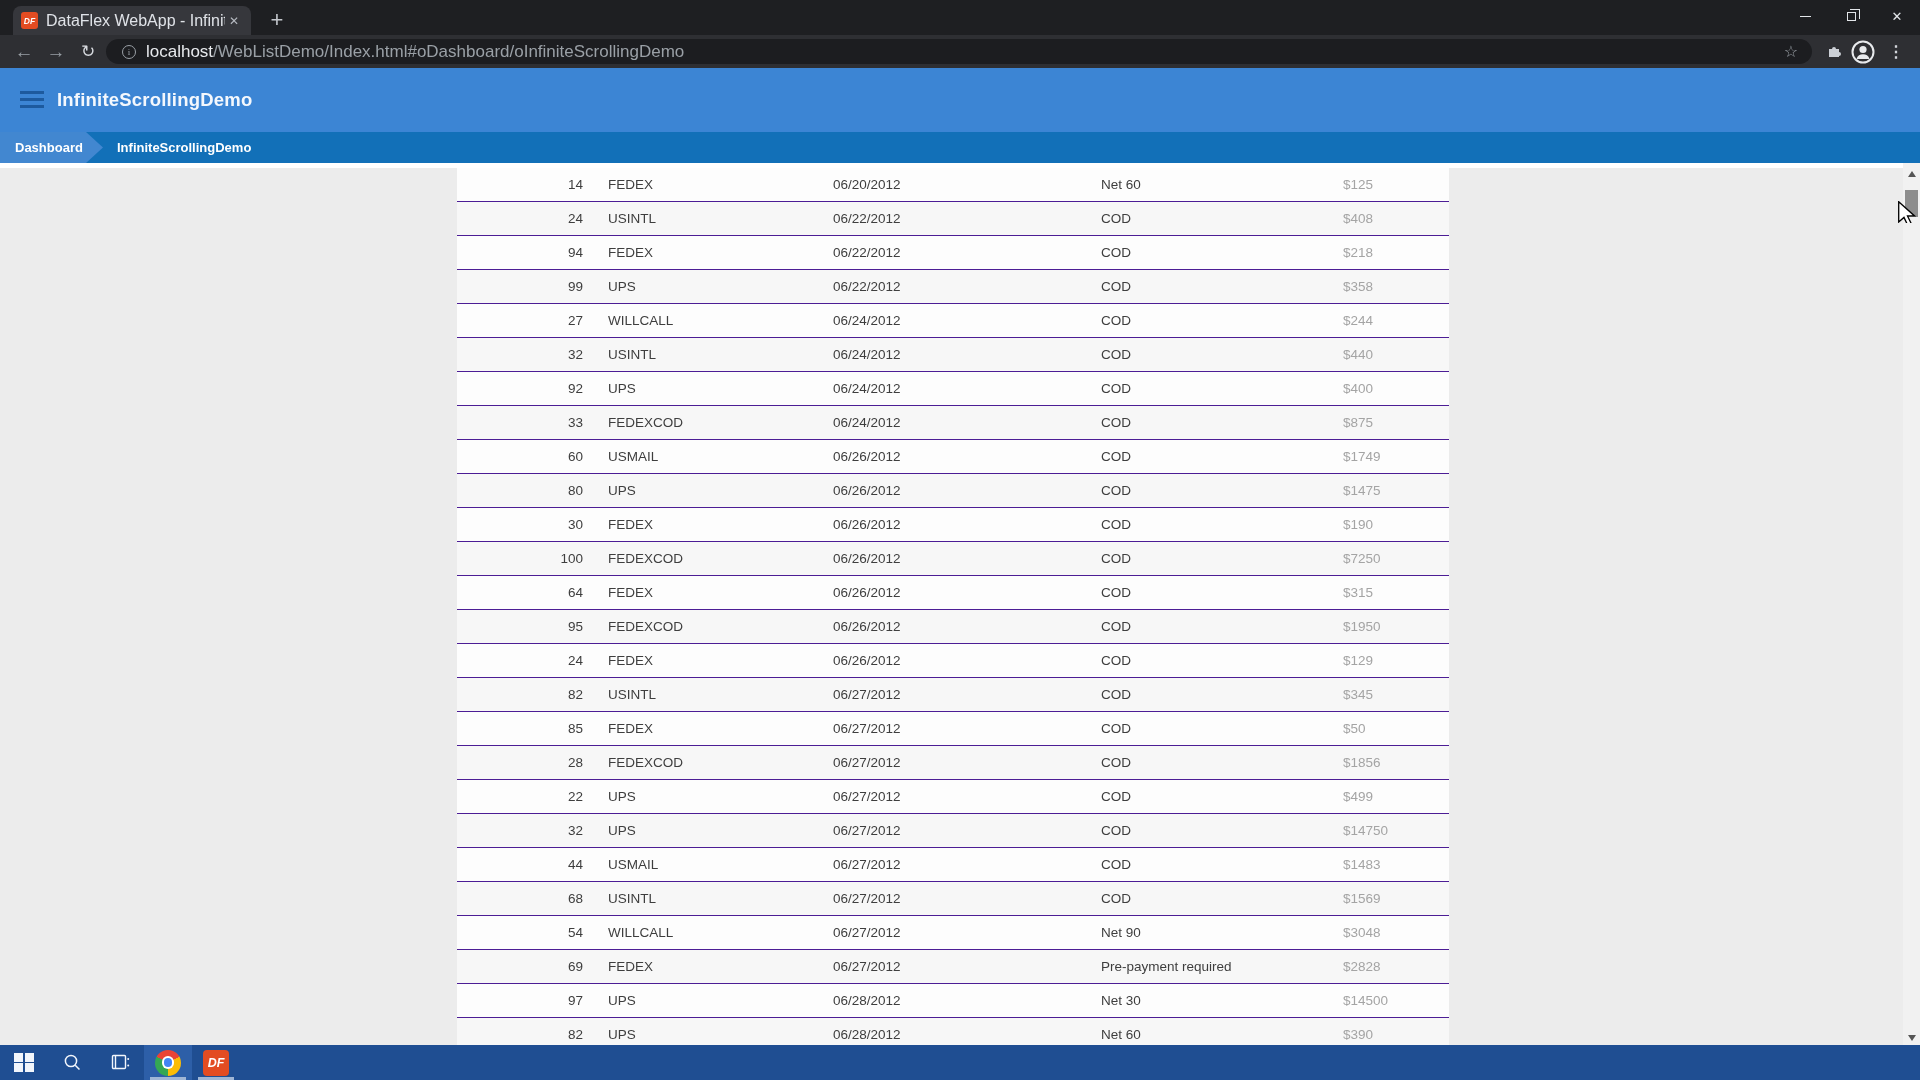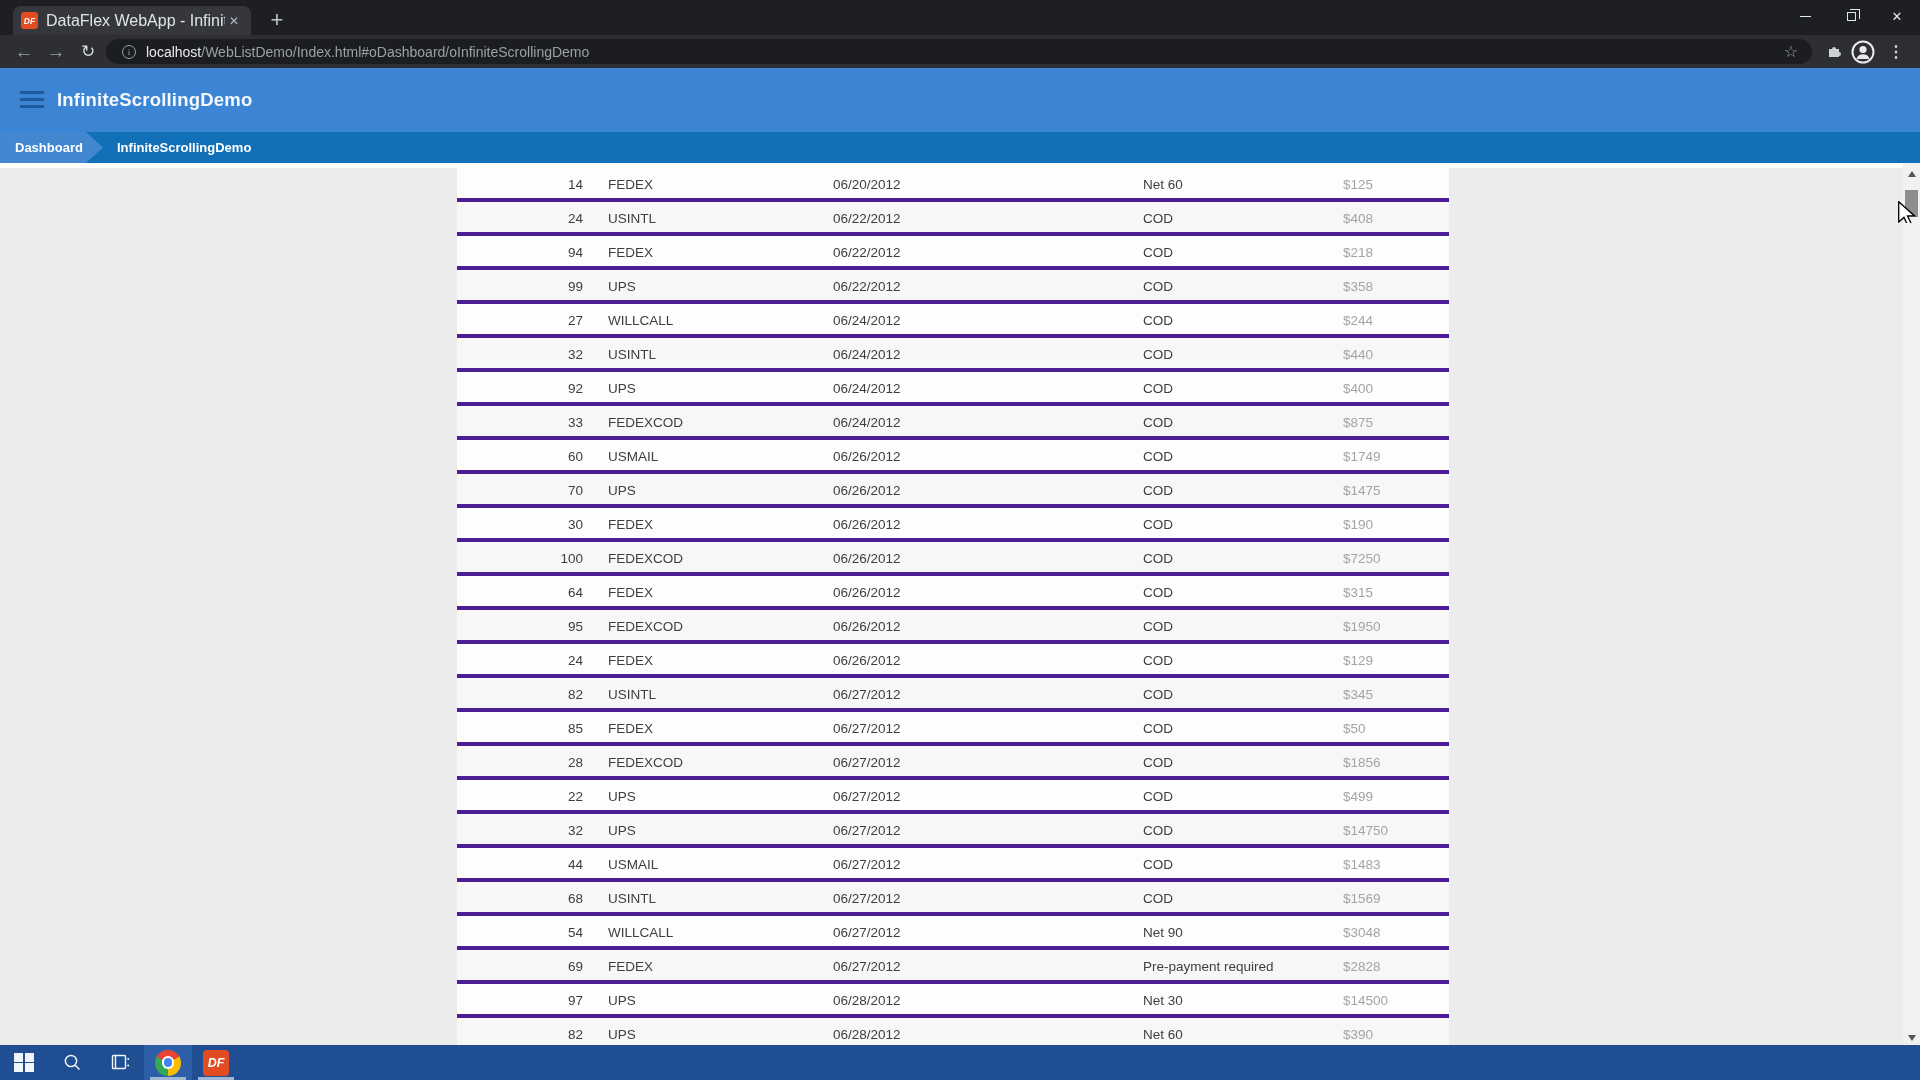--- a/index.html
+++ b/index.html
@@ -29,21 +29,21 @@
   
   .toolbar { position:absolute; left:0; top:35px; width:1920px; height:33px; background:#2e2f33; }
   .navbtn { position:absolute; top:0; height:33px; width:30px; display:flex; align-items:center;
             justify-content:center; font-size:19px; color:#9aa0a6; }
   .navbtn.reload { font-size:17px; color:#d6d9de; }
   .omnibox { position:absolute; left:106px; top:4px; width:1706px; height:25px; border-radius:13px;
              background:#1c1d20; display:flex; align-items:center; padding:0 10px; }
   .infoicon { width:14px; height:14px; border:1.3px solid #9aa0a6; border-radius:50%; color:#9aa0a6;
               font-size:9px; font-family:"Liberation Serif", serif; display:flex; align-items:center;
               justify-content:center; margin:0 10px 0 6px; flex:0 0 auto; }
-  .url { font-size:14px; white-space:nowrap; overflow:hidden; flex:1; }
+  .url { font-size:17px; white-space:nowrap; overflow:hidden; flex:1; }
   .url .host { color:#e8eaed; }
   .url .path { color:#9aa0a6; }
   .staricon { font-size:16px; color:#9aa0a6; margin-right:4px; }
   .toolicon { position:absolute; top:0; height:33px; display:flex; align-items:center; justify-content:center; }
   .menudots { font-size:16px; color:#d2d5da; letter-spacing:0; font-weight:bold; }
 
   
   .appheader { position:absolute; left:0; top:68px; width:1920px; height:64px; background:var(--header-blue); }
   .hamburger { position:absolute; left:20px; top:23px; width:24px; height:17px; }
   .hamburger span { display:block; width:24px; height:3px; background:var(--hamburger-blue); margin-bottom:4px; }
@@ -53,27 +53,27 @@
   .breadcrumb { position:absolute; left:0; top:132px; width:1920px; height:31px; background:var(--breadcrumb-blue);padding-left:28px; }
   .crumb-chip { position:absolute; left:0; top:0; width:103px; height:31px; background:var(--crumb-chip-blue);
                 clip-path:polygon(0 0, 86px 0, 103px 50%, 86px 100%, 0 100%); }
   .crumb-chip span { position:absolute; left:15px; top:0; line-height:31px; color:#fff; font-size:13px; font-weight:bold; }
   .crumb-current { position:absolute; left:117px; top:0; line-height:31px; color:#fff; font-size:13px; font-weight:bold; }
 
   .whitestrip { position:absolute; left:0; top:163px; width:1903px; height:5px; background:#ffffff; }
 
   
   .grid { position:absolute; left:457px; top:168px; width:992px; height:877px; overflow:hidden; background:#fdfdfd; }
-  .grid-row { position:relative; width:992px; height:34px; background:#fdfdfd; border-bottom:4px solid #4c1d95; }
+  .grid-row { position:relative; width:992px; height:34px; background:#fdfdfd; border-bottom:1px solid #4c1d95; }
   .grid-row.alt { background:#f7f7f7; }
   .cell { position:absolute; top:0; line-height:33px; font-size:13.5px; color:#3e3e3e; white-space:nowrap; }
   .c-num     { left:0;   width:126px; text-align:right; }
   .c-carrier { left:151px; }
   .c-date    { left:376px; }
-  .c-terms   { left:686px;text-align:center; }
+  .c-terms   { left:644px;text-align:center; }
   .c-amount  { left:886px; color:var(--amount-gray); }
 
   
   .scrollbar { position:absolute; left:1903px; top:163px; width:17px; height:882px; background:#f1f1f1; }
   .sb-up { position:absolute; left:4.5px; top:8px; width:0; height:0;
            border-left:4px solid transparent; border-right:4px solid transparent; border-bottom:6px solid #555; }
   .sb-down { position:absolute; left:4.5px; bottom:4px; width:0; height:0;
              border-left:4px solid transparent; border-right:4px solid transparent; border-top:6px solid #555; }
   .sb-thumb { position:absolute; left:2px; top:27px; width:13px; height:27px; background:#8d8d8d; }
 
@@ -232,21 +232,21 @@
 
     <div class="grid-row">
       <div class="cell c-num">60</div>
       <div class="cell c-carrier">USMAIL</div>
       <div class="cell c-date">06/26/2012</div>
       <div class="cell c-terms">COD</div>
       <div class="cell c-amount">$1749</div>
     </div>
 
     <div class="grid-row alt">
-      <div class="cell c-num">70</div>
+      <div class="cell c-num">80</div>
       <div class="cell c-carrier">UPS</div>
       <div class="cell c-date">06/26/2012</div>
       <div class="cell c-terms">COD</div>
       <div class="cell c-amount">$1475</div>
     </div>
 
     <div class="grid-row">
       <div class="cell c-num">30</div>
       <div class="cell c-carrier">FEDEX</div>
       <div class="cell c-date">06/26/2012</div>

